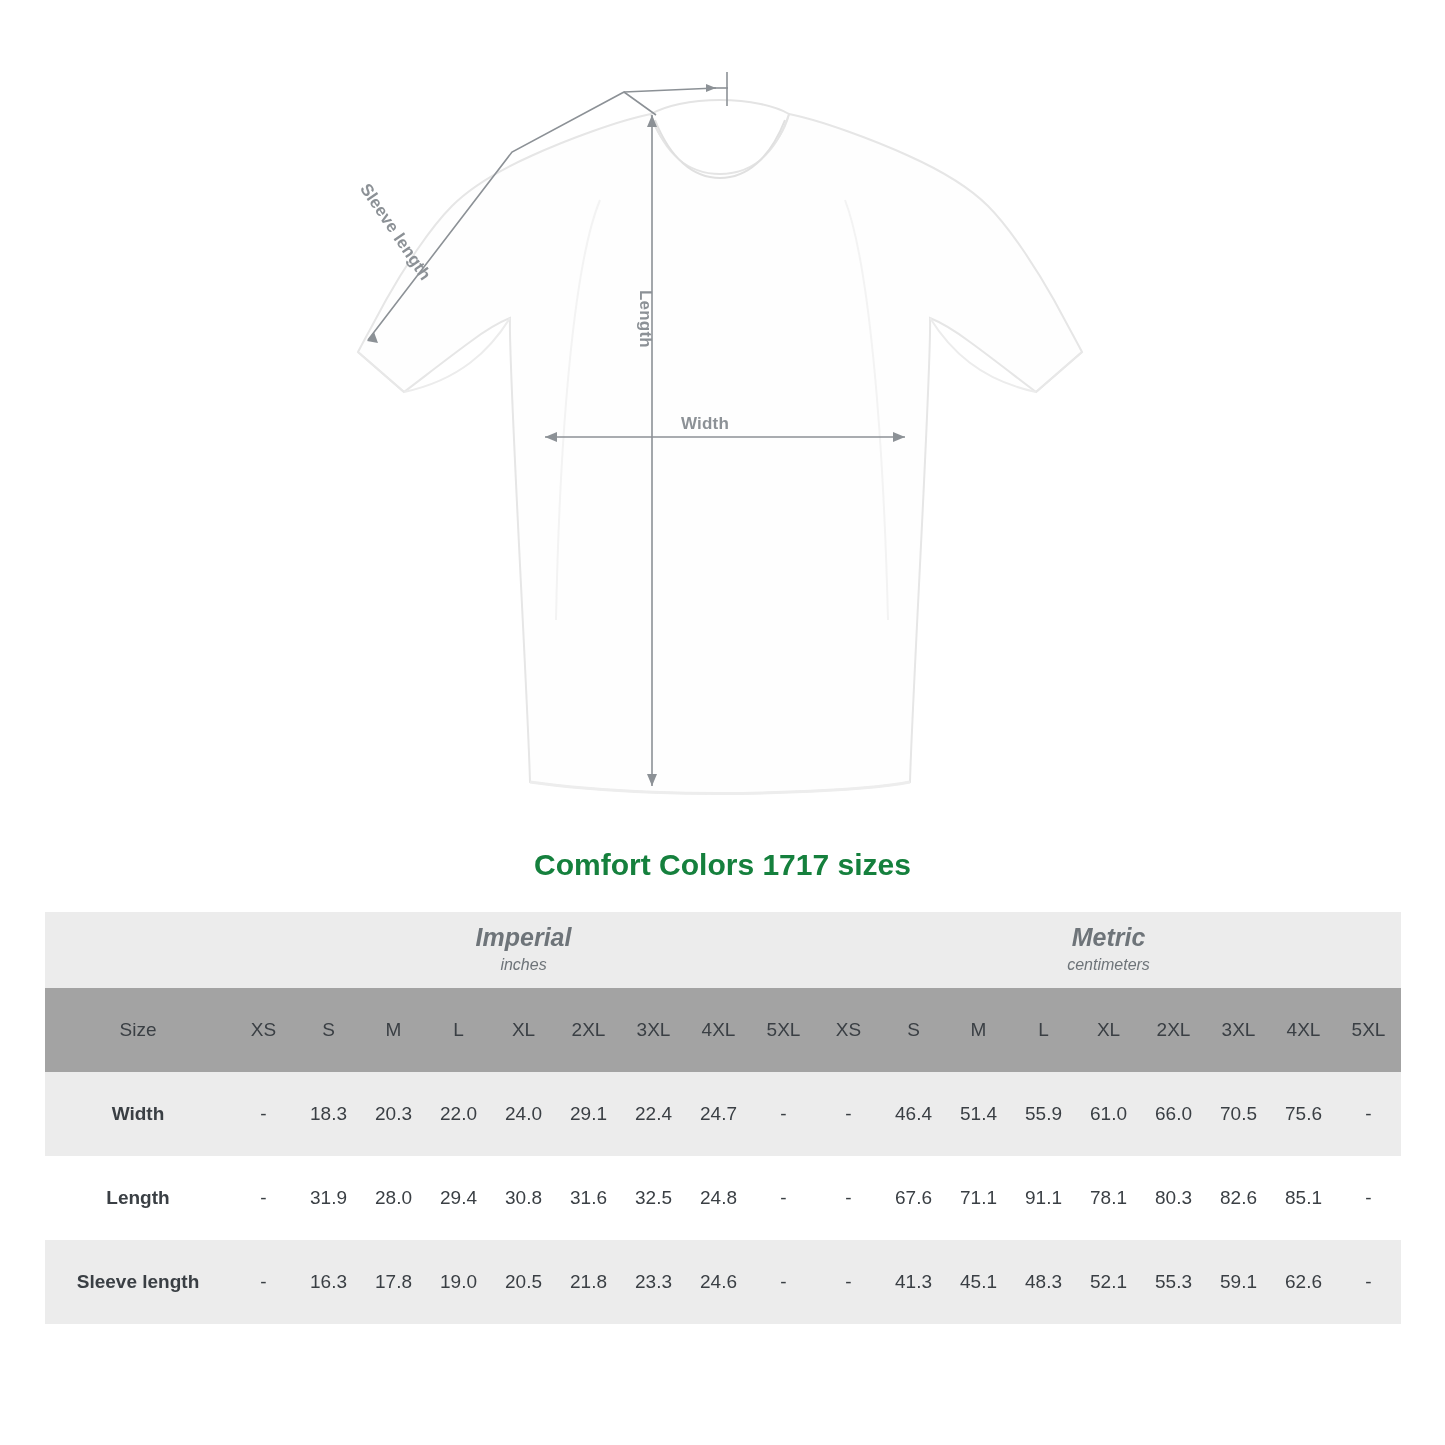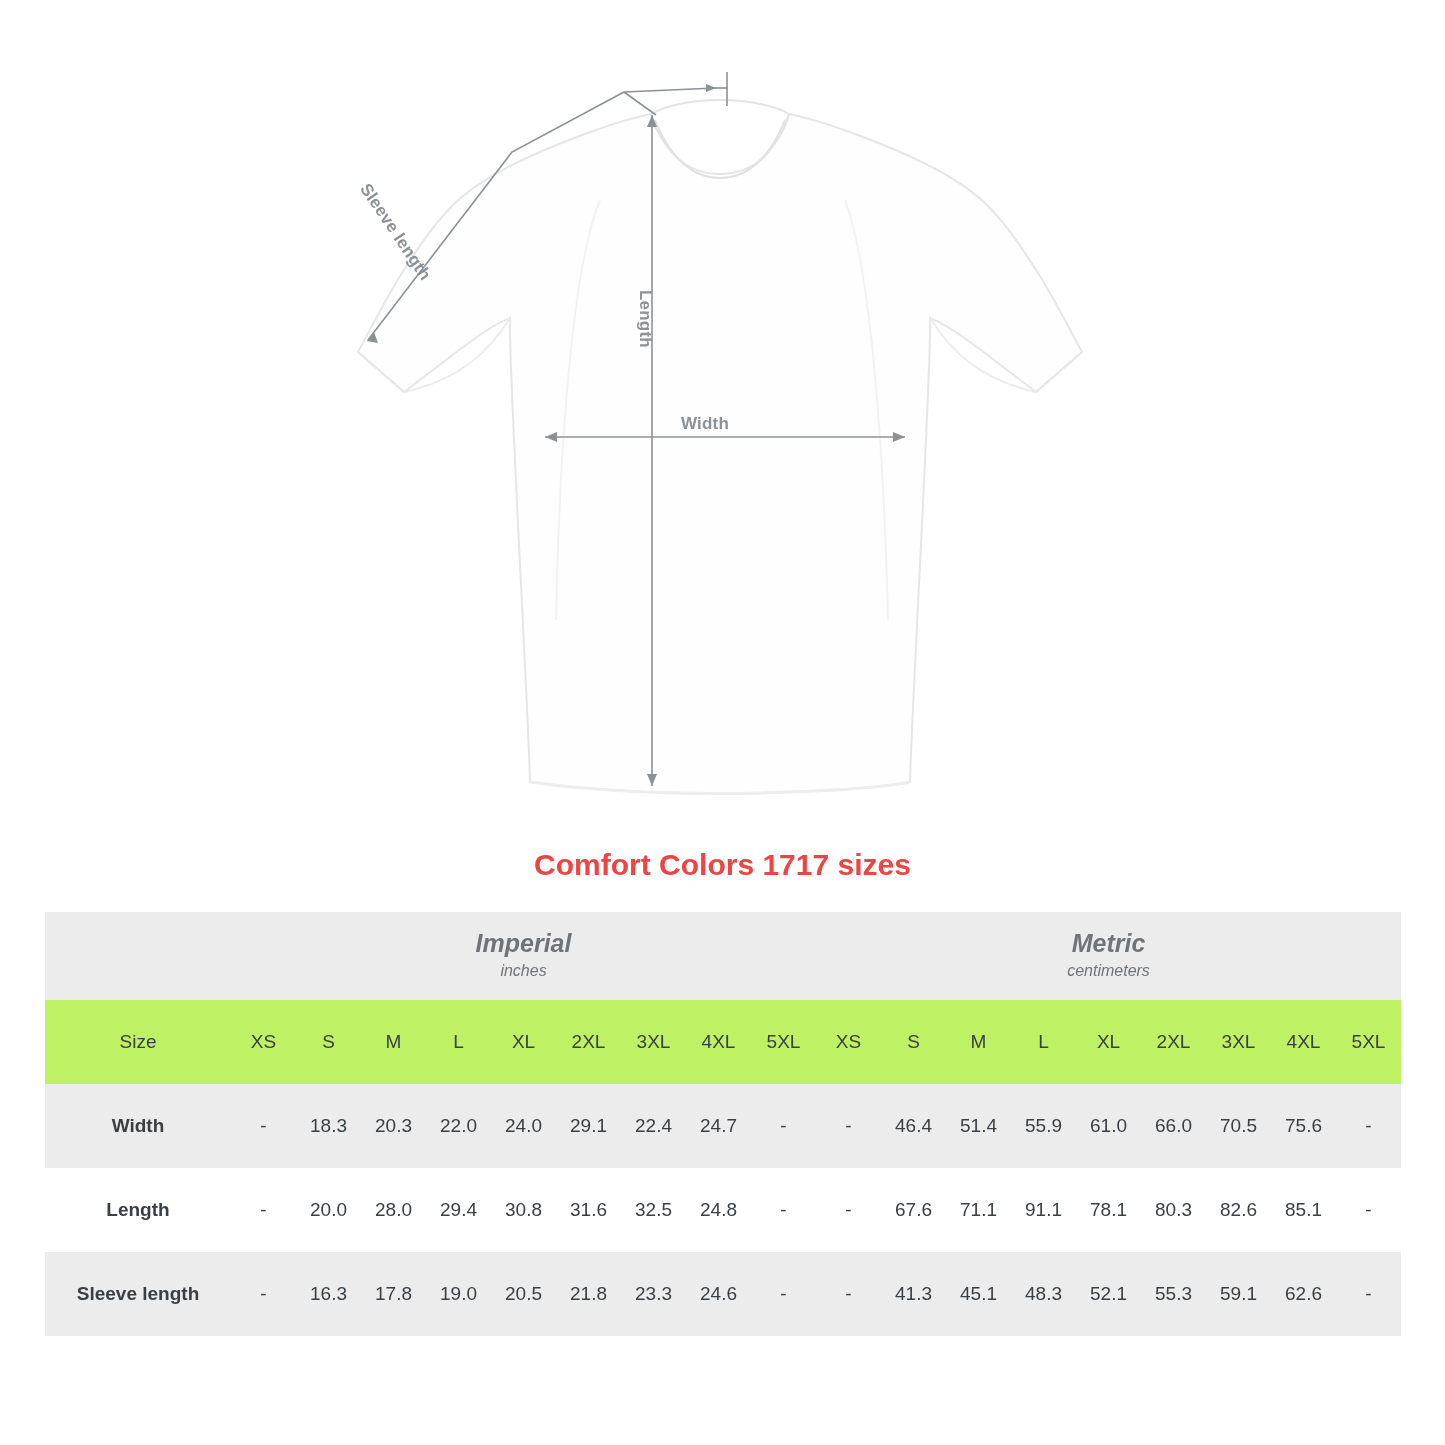--- a/index.html
+++ b/index.html
@@ -56,21 +56,21 @@
   }
 
   
   .title-block {
     text-align: center;
     margin-top: 18px;
   }
   .chart-title {
     font-size: 30px;
     font-weight: bold;
-    color: #ef4444;
+    color: #15803d;
     margin: 0;
   }
   .chart-note {
     font-size: 17px;
     font-style: italic;
     color: #5c6166;
     margin: 14px 0 0 0;
   }
 
   
@@ -84,21 +84,21 @@
   }
   table.size-table td,
   table.size-table th {
     text-align: center;
     vertical-align: middle;
     font-weight: normal;
     border: 0;
   }
   .unit-head {
     background: #ececec;
-    height: 88px;
+    height: 76px;
   }
   .unit-name {
     font-size: 25px;
     font-style: italic;
     font-weight: bold;
     color: #6e7479;
     display: block;
     line-height: 1.15;
   }
   .unit-sub {
@@ -107,21 +107,21 @@
     color: #6e7479;
     display: block;
     line-height: 1.6;
     text-align: center;
   }
   .head-row td {
     height: 82px;
     font-size: 19px;
     font-weight: bold;
     color: #3a3f44;
-    background: #bef264;
+    background: #a3a3a3;
   }
   .head-row td.rowhead {
     font-size: 19px;
   }
   .body-row td {
     height: 82px;
     font-size: 19px;
     color: #3a3f44;
   }
   .body-row.shaded td {
@@ -285,21 +285,21 @@
           <td>61.0</td>
           <td>66.0</td>
           <td>70.5</td>
           <td>75.6</td>
           <td>-</td>
         </tr>
 
         <tr class="body-row">
           <td class="rowhead">Length</td>
           <td>-</td>
-          <td>20.0</td>
+          <td>31.9</td>
           <td>28.0</td>
           <td>29.4</td>
           <td>30.8</td>
           <td>31.6</td>
           <td>32.5</td>
           <td>24.8</td>
           <td>-</td>
           <td>-</td>
           <td>67.6</td>
           <td>71.1</td>

